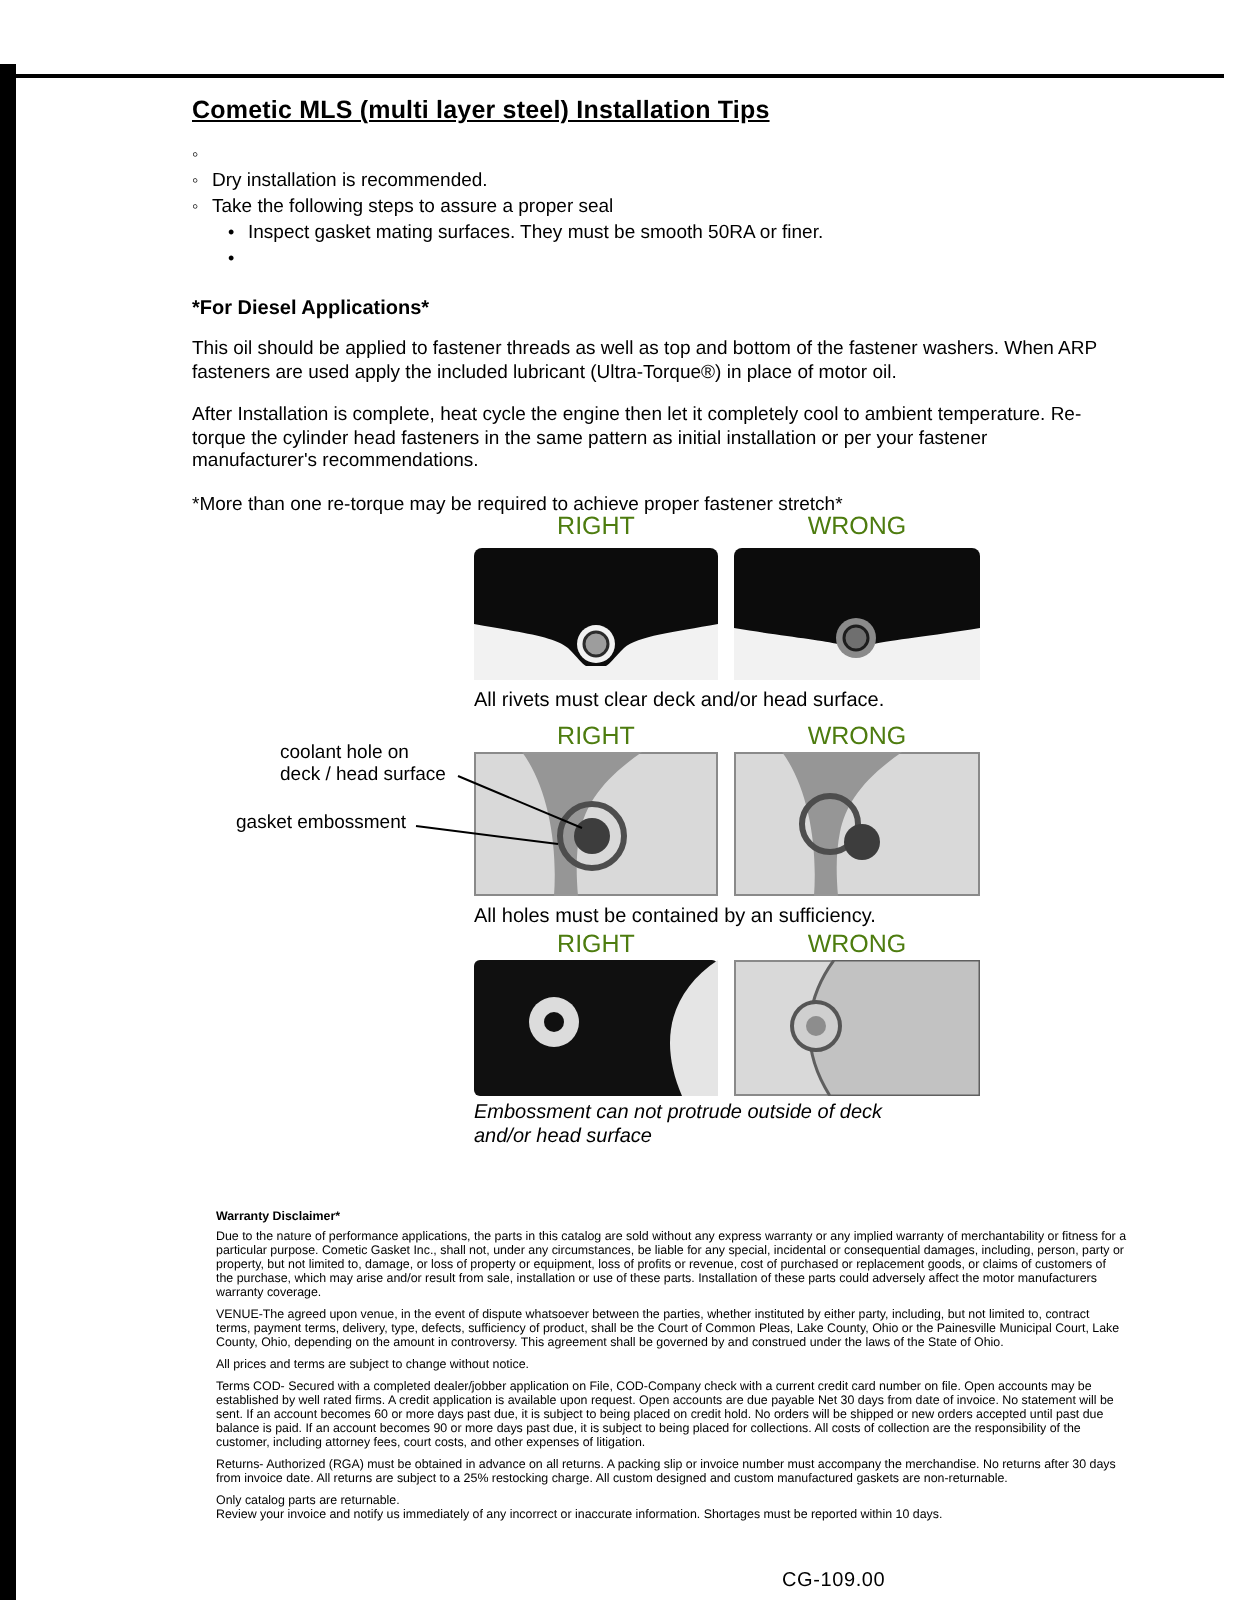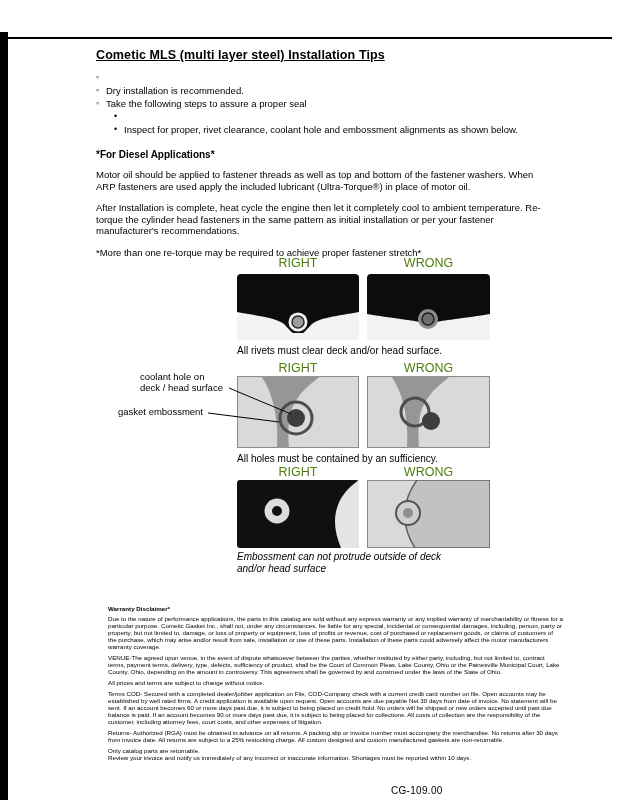--- a/index.html
+++ b/index.html
@@ -48,28 +48,28 @@
     <div class="bullet-row">
       <span class="marker">◦</span>
       <span>Dry installation is recommended.</span>
     </div>
     <div class="bullet-row">
       <span class="marker">◦</span>
       <span>Take the following steps to assure a proper seal</span>
     </div>
     <div class="bullet-row sub">
       <span class="marker">•</span>
+      <span>Inspect gasket mating surfaces.  They must be smooth 50RA or finer.</span>
     </div>
     <div class="bullet-row sub">
       <span class="marker">•</span>
-      <span>Inspect for proper, rivet clearance, coolant hole and embossment alignments as shown below.</span>
     </div>
 
     <div class="diesel-heading">*For Diesel Applications*</div>
-    <p class="diesel-p">Motor oil should be applied to fastener threads as well as top and bottom of the fastener washers. When ARP fasteners are used apply the included lubricant (Ultra-Torque®) in place of motor oil.</p>
+    <p class="diesel-p">This oil should be applied to fastener threads as well as top and bottom of the fastener washers. When ARP fasteners are used apply the included lubricant (Ultra-Torque®) in place of motor oil.</p>
     <p class="diesel-p">After Installation is complete, heat cycle the engine then let it completely cool to ambient temperature. Re-torque the cylinder head fasteners in the same pattern as initial installation or per your fastener manufacturer's recommendations.</p>
     <div class="retorque-note">*More than one re-torque may be required to achieve proper fastener stretch*</div>
   </div>
 
   <div>
 
     <div class="dlabel" style="left:237px; top:224px; width:122px;">RIGHT</div>
     <div class="dlabel" style="left:367px; top:224px; width:123px;">WRONG</div>
 
     <svg class="dimg" style="left:237px; top:242px;" width="122" height="66" viewBox="0 0 122 66">

